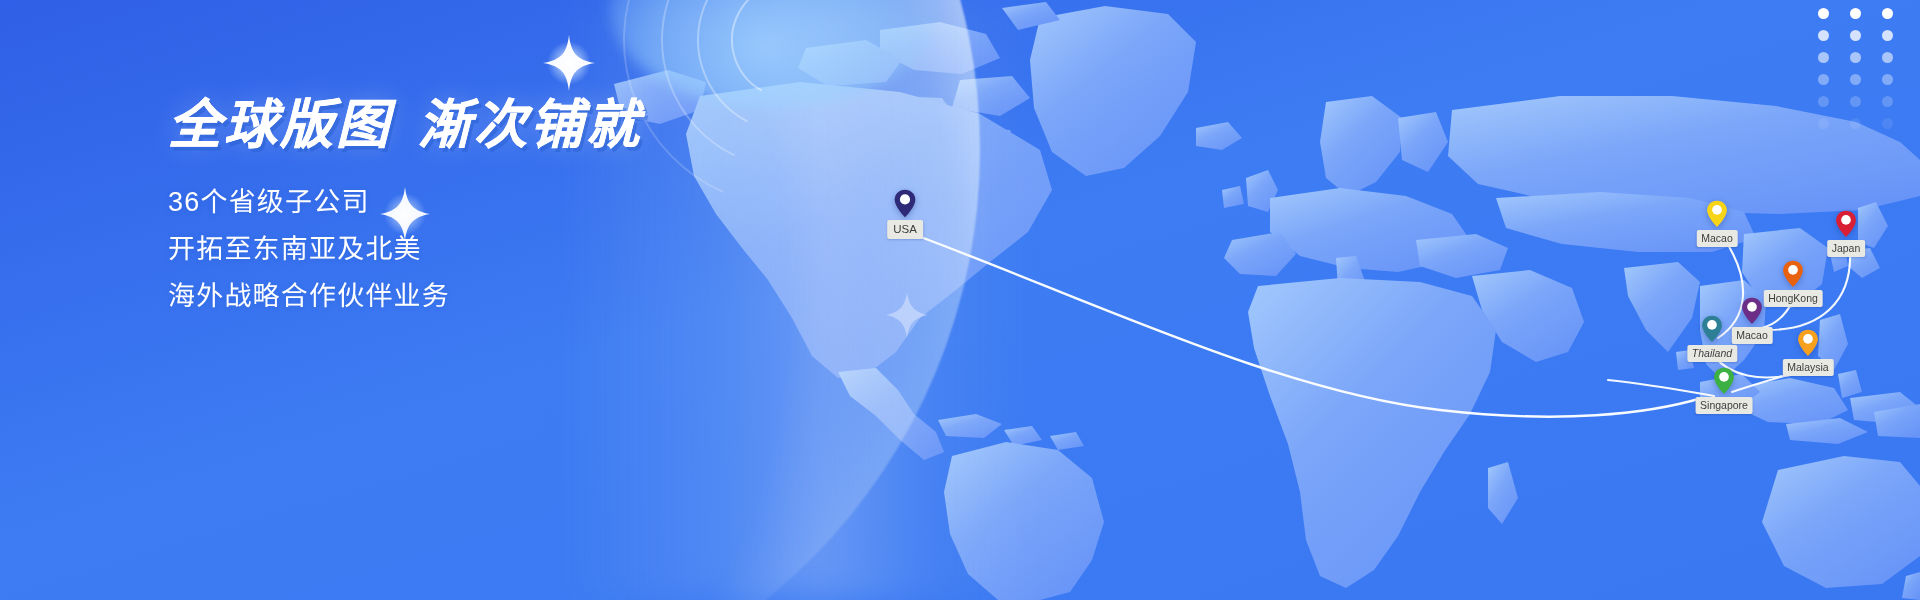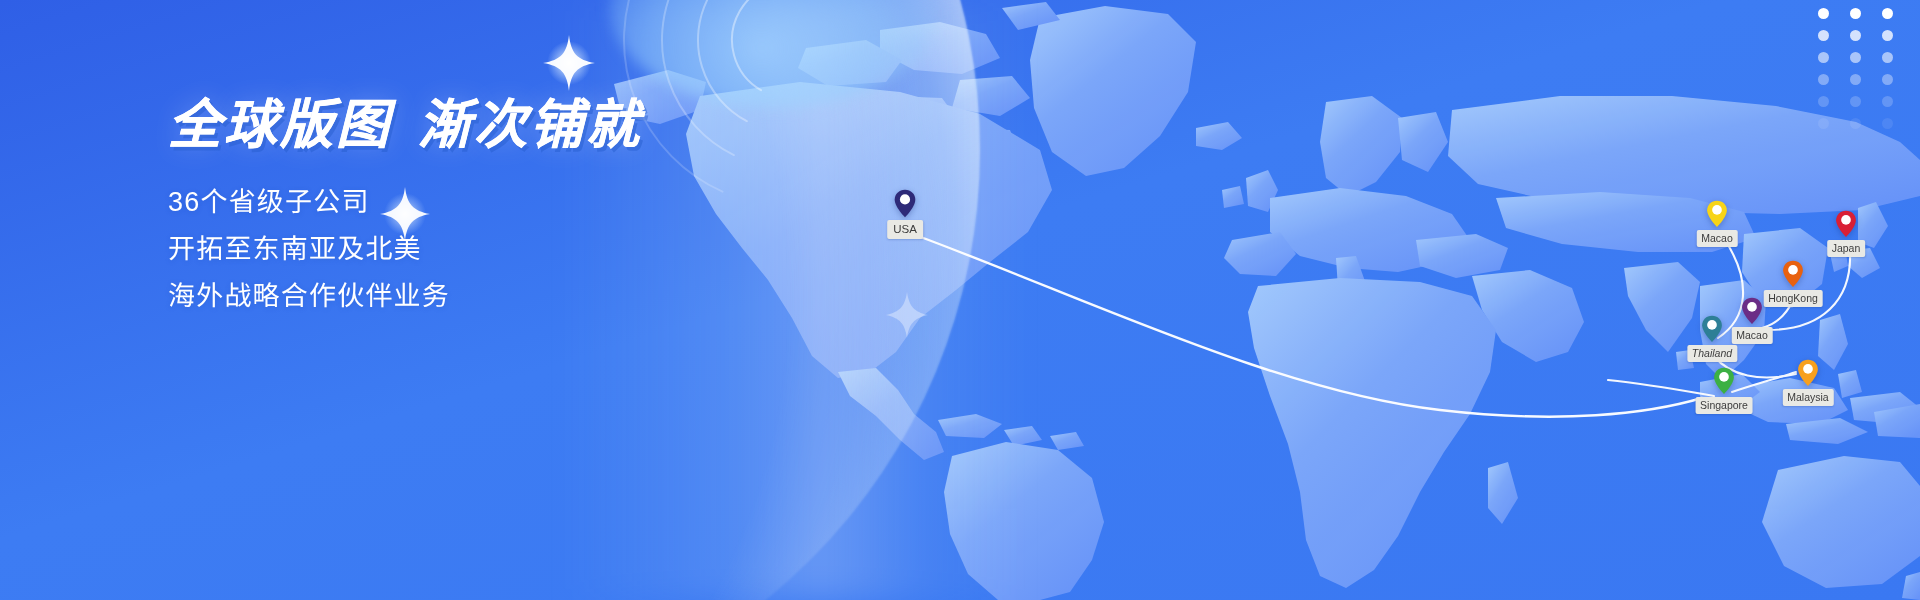--- a/index.html
+++ b/index.html
@@ -399,21 +399,21 @@
   <div class="marker small" style="left:1712px;top:343px;font-style:italic;">
     <div class="pin">
       <svg viewBox="0 0 26 34" aria-hidden="true">
         <path d="M13 0.8 C5.9 0.8 0.8 6 0.8 12.6 C0.8 21 13 33.4 13 33.4 C13 33.4 25.2 21 25.2 12.6 C25.2 6 20.1 0.8 13 0.8 Z" fill="#2d7f96"></path>
         <circle cx="13" cy="12.3" r="6" fill="#ffffff"></circle>
       </svg>
     </div>
     <span class="pin-label">Thailand</span>
   </div>
 
-  <div class="marker small" style="left:1808px;top:387px;">
+  <div class="marker small" style="left:1808px;top:357px;">
     <div class="pin">
       <svg viewBox="0 0 26 34" aria-hidden="true">
         <path d="M13 0.8 C5.9 0.8 0.8 6 0.8 12.6 C0.8 21 13 33.4 13 33.4 C13 33.4 25.2 21 25.2 12.6 C25.2 6 20.1 0.8 13 0.8 Z" fill="#f7a01e"></path>
         <circle cx="13" cy="12.3" r="6" fill="#ffffff"></circle>
       </svg>
     </div>
     <span class="pin-label">Malaysia</span>
   </div>
 
   <div class="marker small" style="left:1724px;top:395px;">

